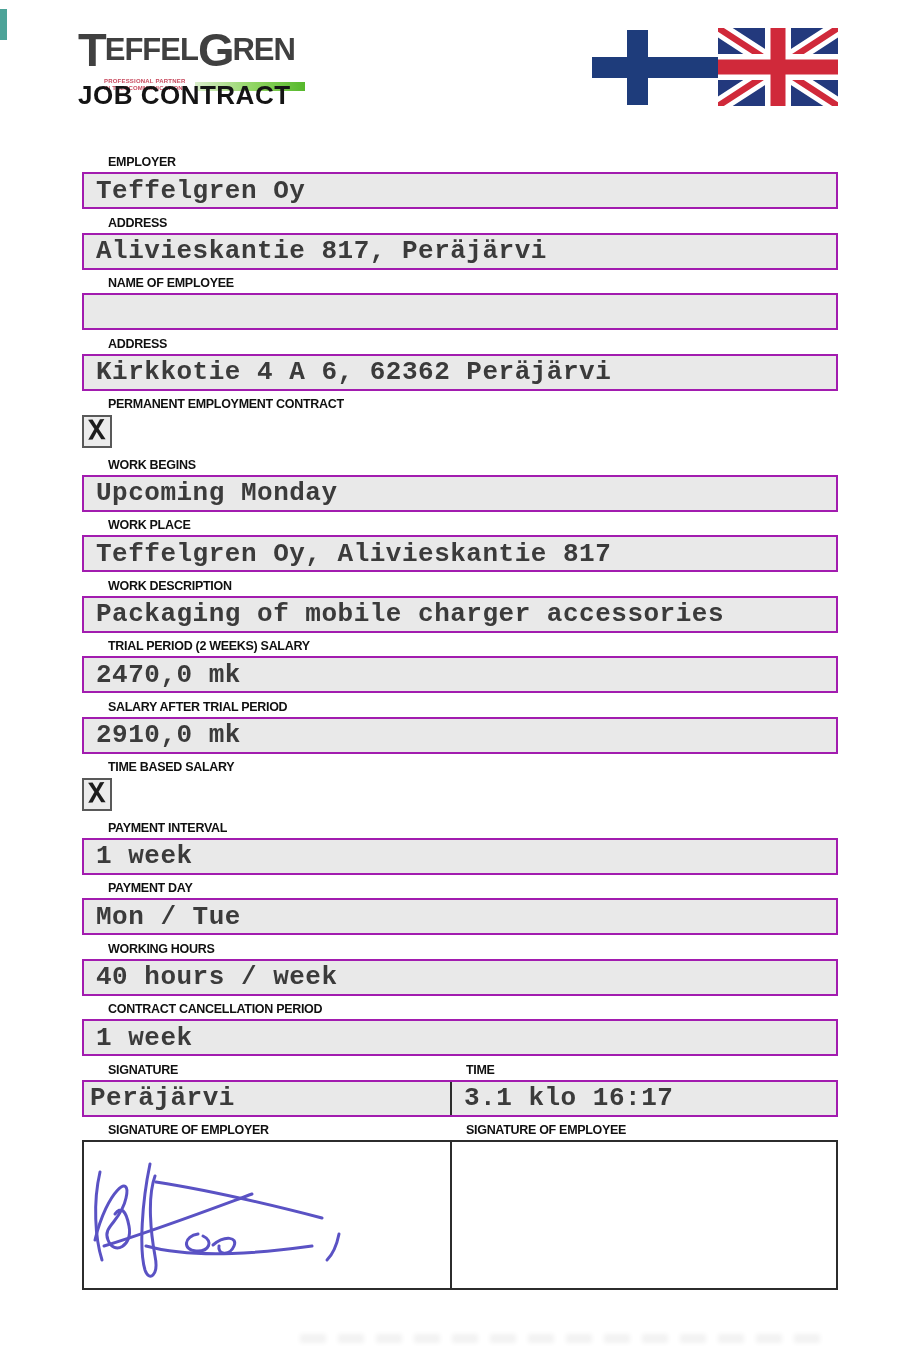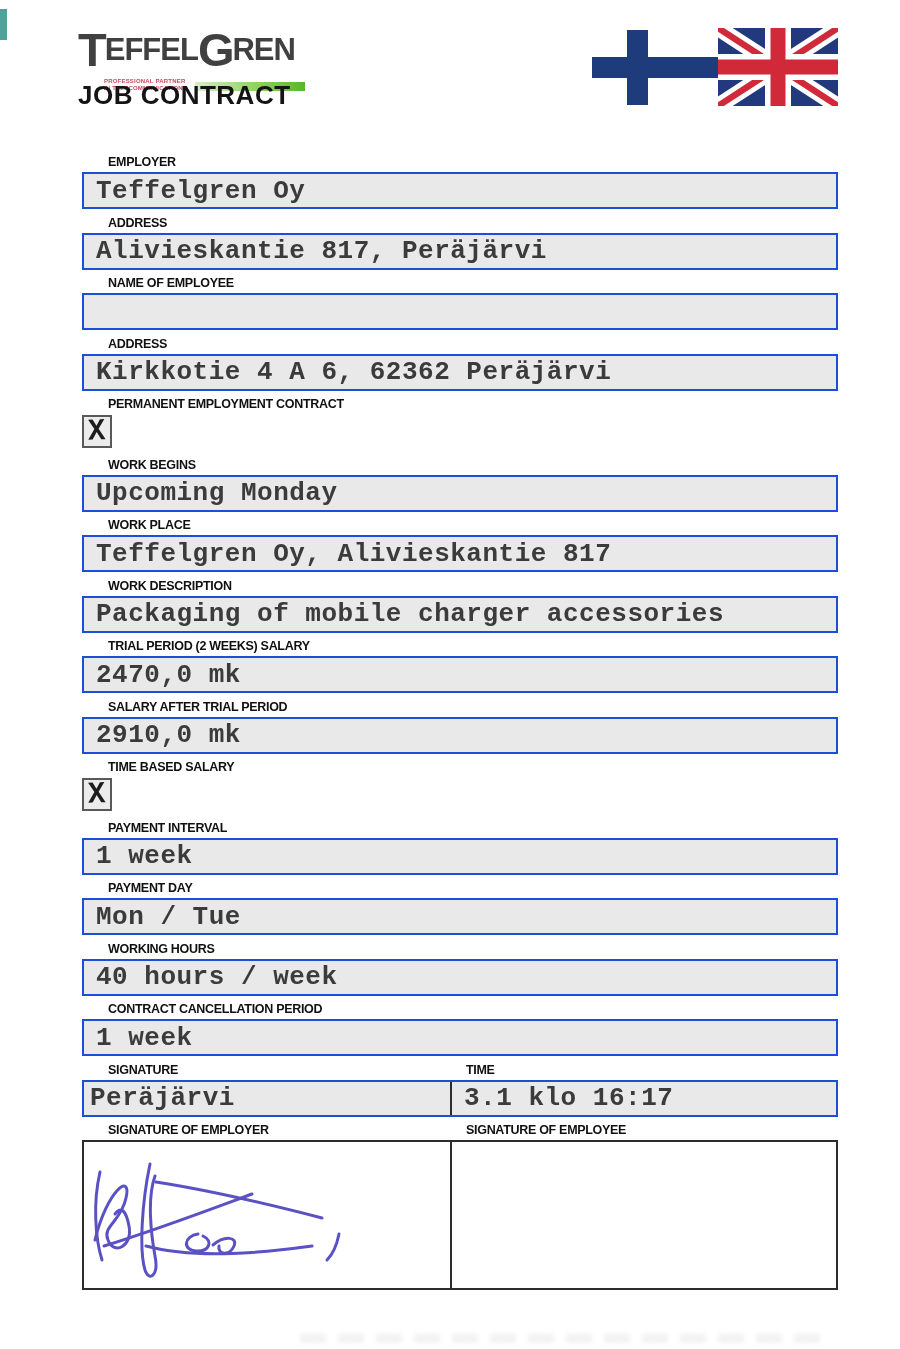--- a/index.html
+++ b/index.html
@@ -20,21 +20,21 @@
   .page-title{position:absolute; left:78px; top:80px; font-size:26px; font-weight:700;
     color:#141414; letter-spacing:.5px;}
   .flags{position:absolute; right:62px; top:28px; display:flex; align-items:center; gap:0;}
   .flag-fi{display:block;}
   .flag-uk{display:block; margin-left:0;}
   
   .form{position:absolute; left:82px; top:133px; width:756px;margin-top:20px;}
   .row{height:60.5px; position:relative;}
   .flabel{margin-left:26px; height:15px; padding-top:2px; font-size:12.5px; font-weight:700;
     letter-spacing:-.3px; color:#101010; white-space:nowrap;}
-  .fbox{box-sizing:border-box; margin-top:2px; height:37px; border:2px solid #1d4ed8;
+  .fbox{box-sizing:border-box; margin-top:2px; height:37px; border:2px solid #a21caf;
     background:#e9e9e9; display:flex; align-items:center; padding-left:12px;}
   .fvalue{font-family:"Liberation Mono","DejaVu Sans Mono",monospace; font-weight:700;
     font-size:26px; color:#3b3b3b; letter-spacing:.5px; white-space:nowrap;}
   .cbox{box-sizing:border-box; margin-top:3px; margin-left:0; width:30px; height:33px;
     border:2px solid #595959; background:#ececec; display:flex; align-items:center; justify-content:center;}
   .xmark{font-family:"Liberation Mono","DejaVu Sans Mono",monospace; font-weight:700;
     font-size:29px; color:#1d1d1d; transform:rotate(-2deg) scaleY(1.05); line-height:1;}
   
   .duo-label-2{position:absolute; left:384px; top:0; margin-left:0;}
   .duo-box{display:flex; padding-left:0;}

